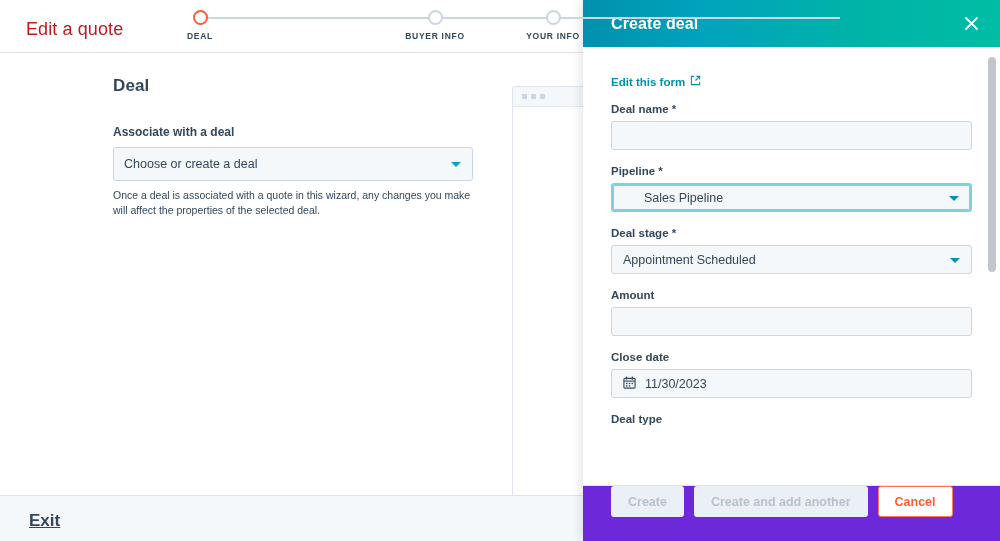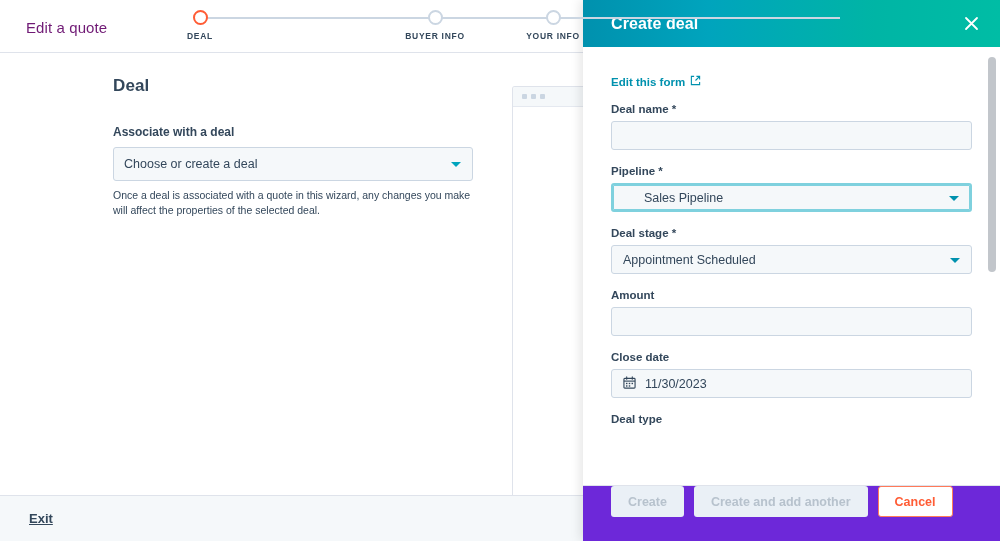--- a/index.html
+++ b/index.html
@@ -28,22 +28,22 @@
     position: absolute;
     left: 0; top: 0;
     width: 1000px; height: 53px;
     background: #ffffff;
     border-bottom: 1px solid #dfe3eb;
   }
 
   #wizard-title {
     position: absolute;
     left: 26px; top: 19px;
-    font-size: 15px;
-    color: #701a75;
+    font-size: 18px;
+    color: #b91c1c;
     letter-spacing: 0.1px;
   }
 
   
   #stepper {
     position: absolute;
     left: 140px; top: 10px;
     width: 700px; height: 40px;
   }
 
@@ -161,21 +161,21 @@
   #wizard-footer {
     position: absolute;
     left: 0; bottom: 0;
     width: 1000px; height: 46px;
     background: #f5f8fa;
     border-top: 1px solid #dfe3eb;
   }
   #exit-link {
     position: absolute;
     left: 29px; top: 15px;
-    font-size: 13px;
+    font-size: 17px;
     font-weight: bold;
     color: #33475b;
     text-decoration: underline;
     cursor: pointer;
   }
 
   
   #create-deal-panel {
     position: absolute;
     right: 0; top: 0;

